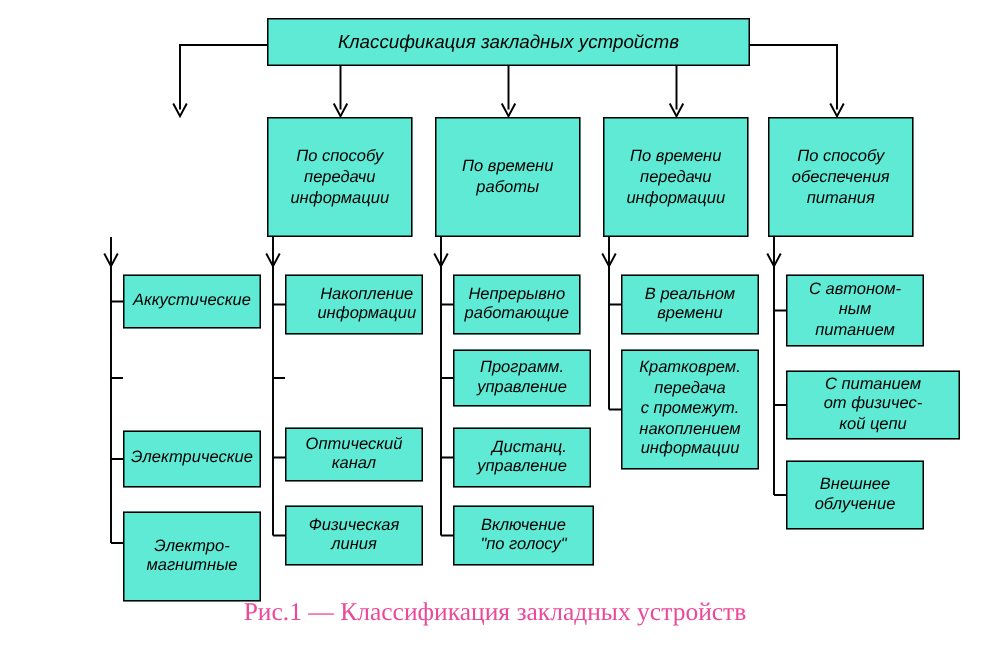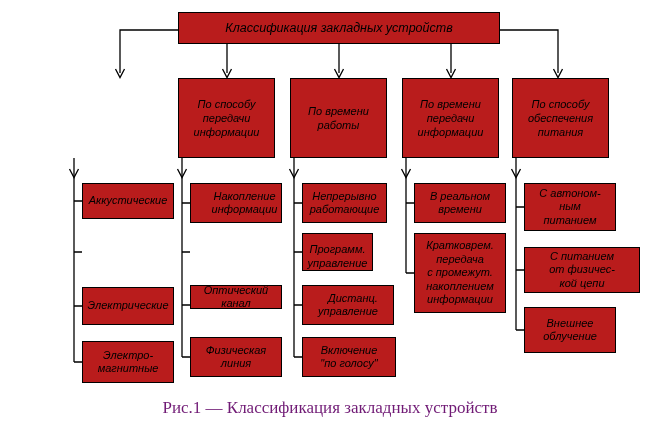--- a/index.html
+++ b/index.html
@@ -17,41 +17,41 @@
     width: 660px; height: 433px;
   }
   .connectors path, .connectors polyline {
     fill: none;
     stroke: #000000;
     stroke-width: 1.3;
   }
   .box {
     position: absolute;
     box-sizing: border-box;
-    background: #b91c1c;
+    background: #5eead4;
     border: 1.5px solid #000000;
     display: flex;
     align-items: center;
     justify-content: center;
     text-align: center;
     font-style: italic;
     color: #000000;
   }
   .box span { white-space: pre-line; }
   .root  { font-size: 12.5px; }
   .cat   { font-size: 11px; line-height: 1.3; }
   .leaf  { font-size: 11px; line-height: 1.22; }
   .caption {
     position: absolute;
     left: 0; top: 398px;
     width: 660px;
     text-align: center;
     font-family: "Liberation Serif", serif;
     font-size: 17px;
-    color: #701a75;
+    color: #ec4899;
   }
 </style>
 </head>
 <body>
 
 <div class="stage">
 
   <svg class="connectors" viewBox="0 0 660 433">
     <g>
       <path d="M178,30 H120 V73"></path>
@@ -115,43 +115,43 @@
 обеспечения
 питания</span>
   </div>
 
   <div class="box leaf" style="left:82px; top:183px; width:92px; height:36px;">
     <span>Аккустические</span>
   </div>
   <div class="box leaf" style="left:82px; top:287px; width:92px; height:38px;">
     <span>Электрические</span>
   </div>
-  <div class="box leaf" style="left:82px; top:341px; width:92px; height:42px;">
+  <div class="box leaf" style="left:82px; top:341px; width:92px; height:60px;">
     <span>Электро-
 магнитные</span>
   </div>
 
   <div class="box leaf" style="left:190px; top:183px; width:92px; height:40px;padding-left:17px;">
     <span>Накопление
 информации</span>
   </div>
-  <div class="box leaf" style="left:190px; top:285px; width:92px; height:24px;">
+  <div class="box leaf" style="left:190px; top:285px; width:92px; height:36px;">
     <span>Оптический
 канал</span>
   </div>
   <div class="box leaf" style="left:190px; top:337px; width:92px; height:40px;">
     <span>Физическая
 линия</span>
   </div>
 
   <div class="box leaf" style="left:302px; top:183px; width:85px; height:40px;">
     <span>Непрерывно
 работающие</span>
   </div>
-  <div class="box leaf" style="left:302px; top:233px; width:71px; height:38px;align-items:flex-end;">
+  <div class="box leaf" style="left:302px; top:233px; width:92px; height:38px;">
     <span>Программ.
 управление</span>
   </div>
   <div class="box leaf" style="left:302px; top:285px; width:92px; height:40px;text-align:right;">
     <span>Дистанц.
 управление</span>
   </div>
   <div class="box leaf" style="left:302px; top:337px; width:94px; height:40px;">
     <span>Включение
 "по голосу"</span>

